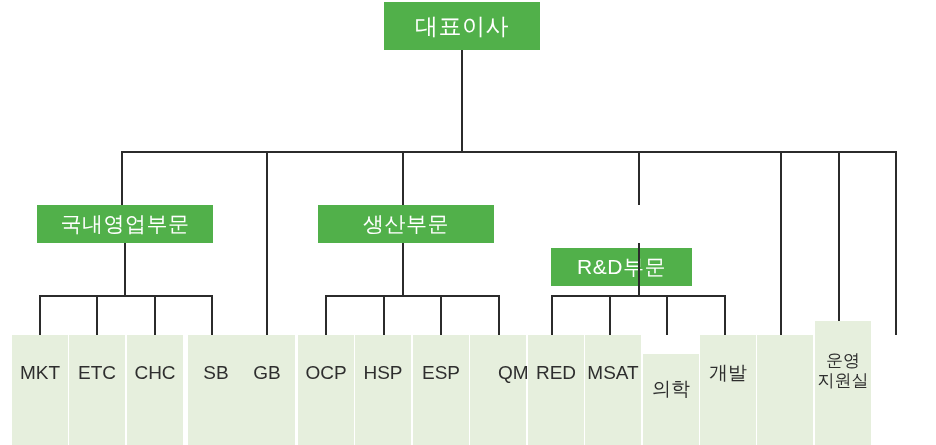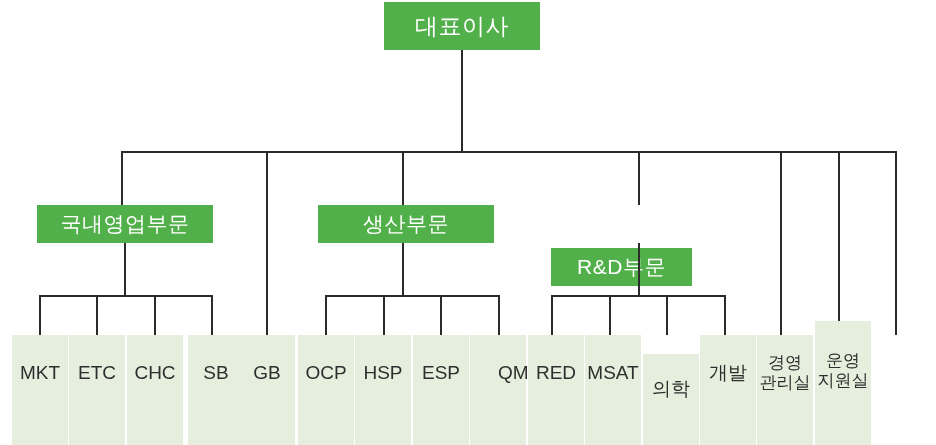--- a/index.html
+++ b/index.html
@@ -151,22 +151,20 @@
   <div class="leaf" style="left:643px;top:354px;width:56px;height:104px;">
     <div class="cap"></div>
     <div class="lbl">의학</div>
   </div>
   <div class="leaf" style="left:700px;top:335px;width:56px;height:110px;">
     <div class="cap"></div>
     <div class="lbl">개발</div>
   </div>
   <div class="leaf two" style="left:757px;top:335px;width:56px;height:110px;">
     <div class="cap"></div>
-    <div class="lbl">경영
-관리실</div>
   </div>
   <div class="leaf two" style="left:815px;top:321px;width:56px;height:134px;">
     <div class="cap"></div>
     <div class="lbl">운영
 지원실</div>
   </div>
 
 </div>
 
 </body></html>

